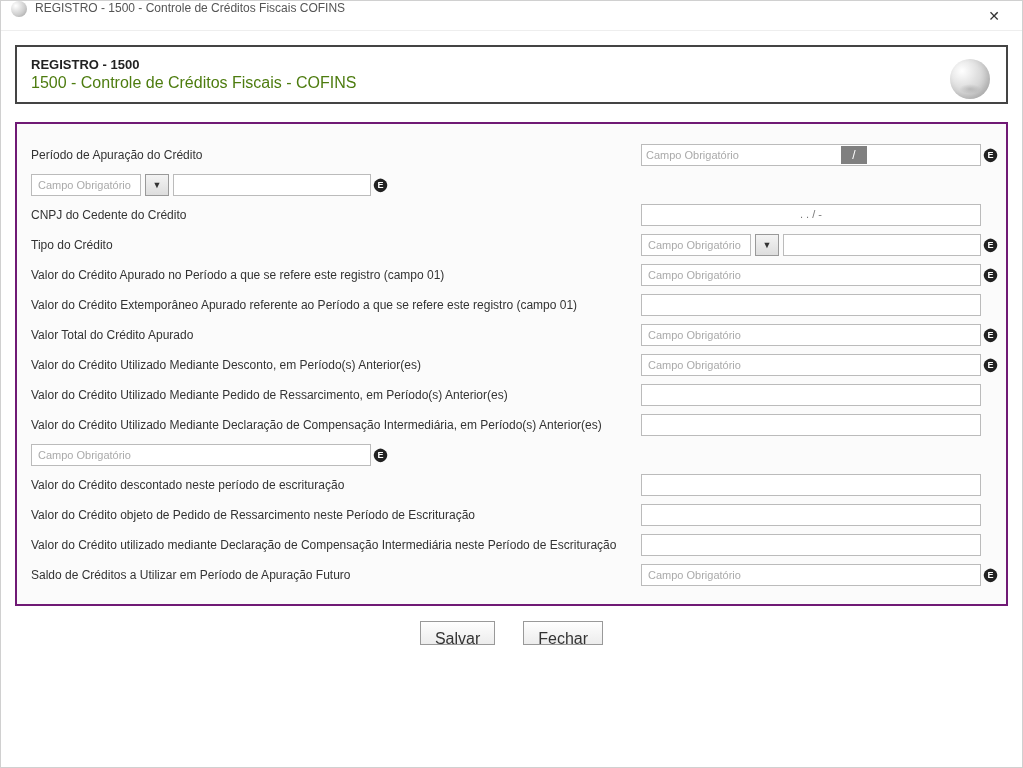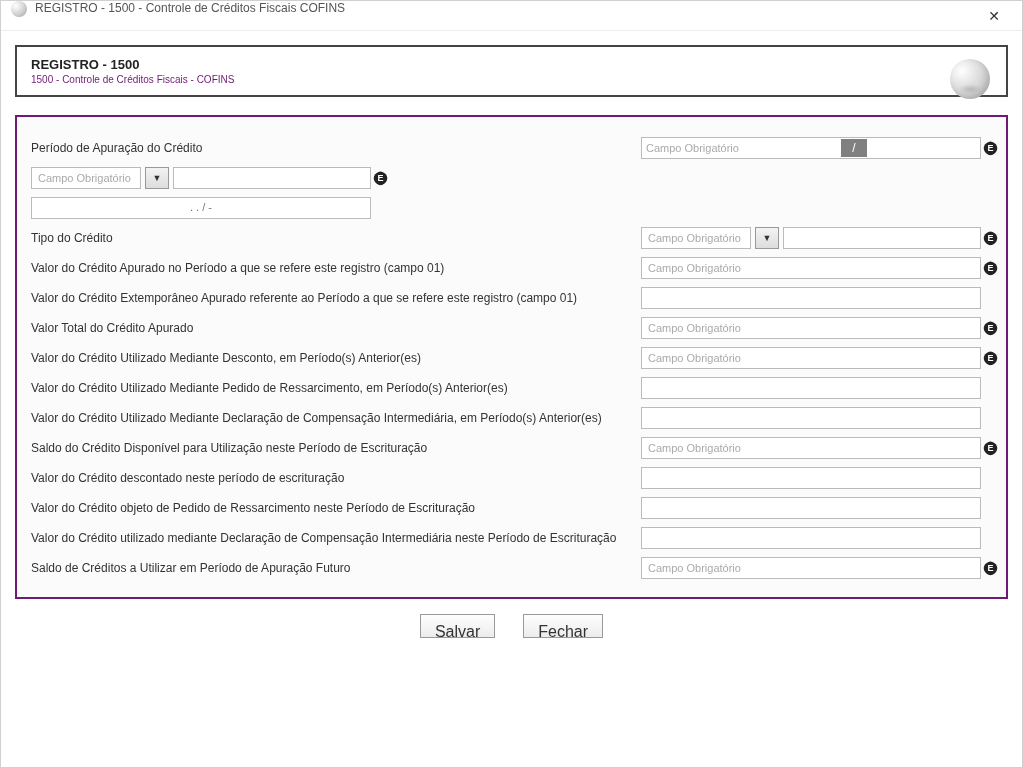--- a/index.html
+++ b/index.html
@@ -60,22 +60,22 @@
     position: relative;
     margin-bottom: 18px;
   }
   .header-title {
     font-weight: bold;
     font-size: 13px;
     color: #222;
     margin-bottom: 2px;
   }
   .header-subtitle {
-    font-size: 10px;
-    color: #701a75;
+    font-size: 16px;
+    color: #4d7c0f;
   }
   .header-orb {
     position: absolute;
     right: 16px; top: 12px;
     width: 40px; height: 40px;
     border-radius: 50%;
     background: radial-gradient(circle at 30% 30%, #fff 0%, #e0e0e0 40%, #b5b5b5 100%);
     box-shadow: inset -3px -3px 6px rgba(0,0,0,0.12);
   }
   .header-orb::after{
@@ -211,20 +211,21 @@
             <input class="text-input flex1" style="">
           </div>
           <span class="badge">
             <svg width="15" height="15" viewBox="0 0 15 15">
               <polygon points="7.5,0.5 9.5,1 11.3,2 12.8,3.2 13.8,5 14.3,7 14,9 13,11 11.5,12.5 9.6,13.7 7.5,14.2 5.4,13.7 3.5,12.5 2,11 1,9 0.7,7 1.2,5 2.2,3.2 3.7,2 5.5,1" fill="#222"></polygon>
               <text x="7.5" y="10.2" text-anchor="middle" font-size="9" font-weight="bold" fill="#fff" font-family="Arial">E</text>
             </svg>
           </span>
         </div>
         <div class="form-row">
+          <div class="form-label">CNPJ do Cedente do Crédito</div>
           <div class="field-group">
             <div class="cnpj-wrap">
               <input class="text-input flex1" style="">
               <span class="cnpj-text" style="top: 4px;">. .   /   -</span>
             </div>
           </div>
           <span class="spacer18"></span>
         </div>
         <div class="form-row">
           <div class="form-label">Tipo do Crédito</div>
@@ -291,21 +292,20 @@
           <span class="spacer18"></span>
         </div>
         <div class="form-row">
           <div class="form-label">Valor do Crédito Utilizado Mediante Declaração de Compensação Intermediária, em Período(s) Anterior(es)</div>
           <div class="field-group">
             <input class="text-input flex1" style="">
           </div>
           <span class="spacer18"></span>
         </div>
         <div class="form-row">
-          <div class="form-label">Saldo do Crédito Disponível para Utilização neste Período de Escrituração</div>
           <div class="field-group">
             <input class="text-input flex1" placeholder="Campo Obrigatório" style="">
           </div>
           <span class="badge">
             <svg width="15" height="15" viewBox="0 0 15 15">
               <polygon points="7.5,0.5 9.5,1 11.3,2 12.8,3.2 13.8,5 14.3,7 14,9 13,11 11.5,12.5 9.6,13.7 7.5,14.2 5.4,13.7 3.5,12.5 2,11 1,9 0.7,7 1.2,5 2.2,3.2 3.7,2 5.5,1" fill="#222"></polygon>
               <text x="7.5" y="10.2" text-anchor="middle" font-size="9" font-weight="bold" fill="#fff" font-family="Arial">E</text>
             </svg>
           </span>
         </div>

